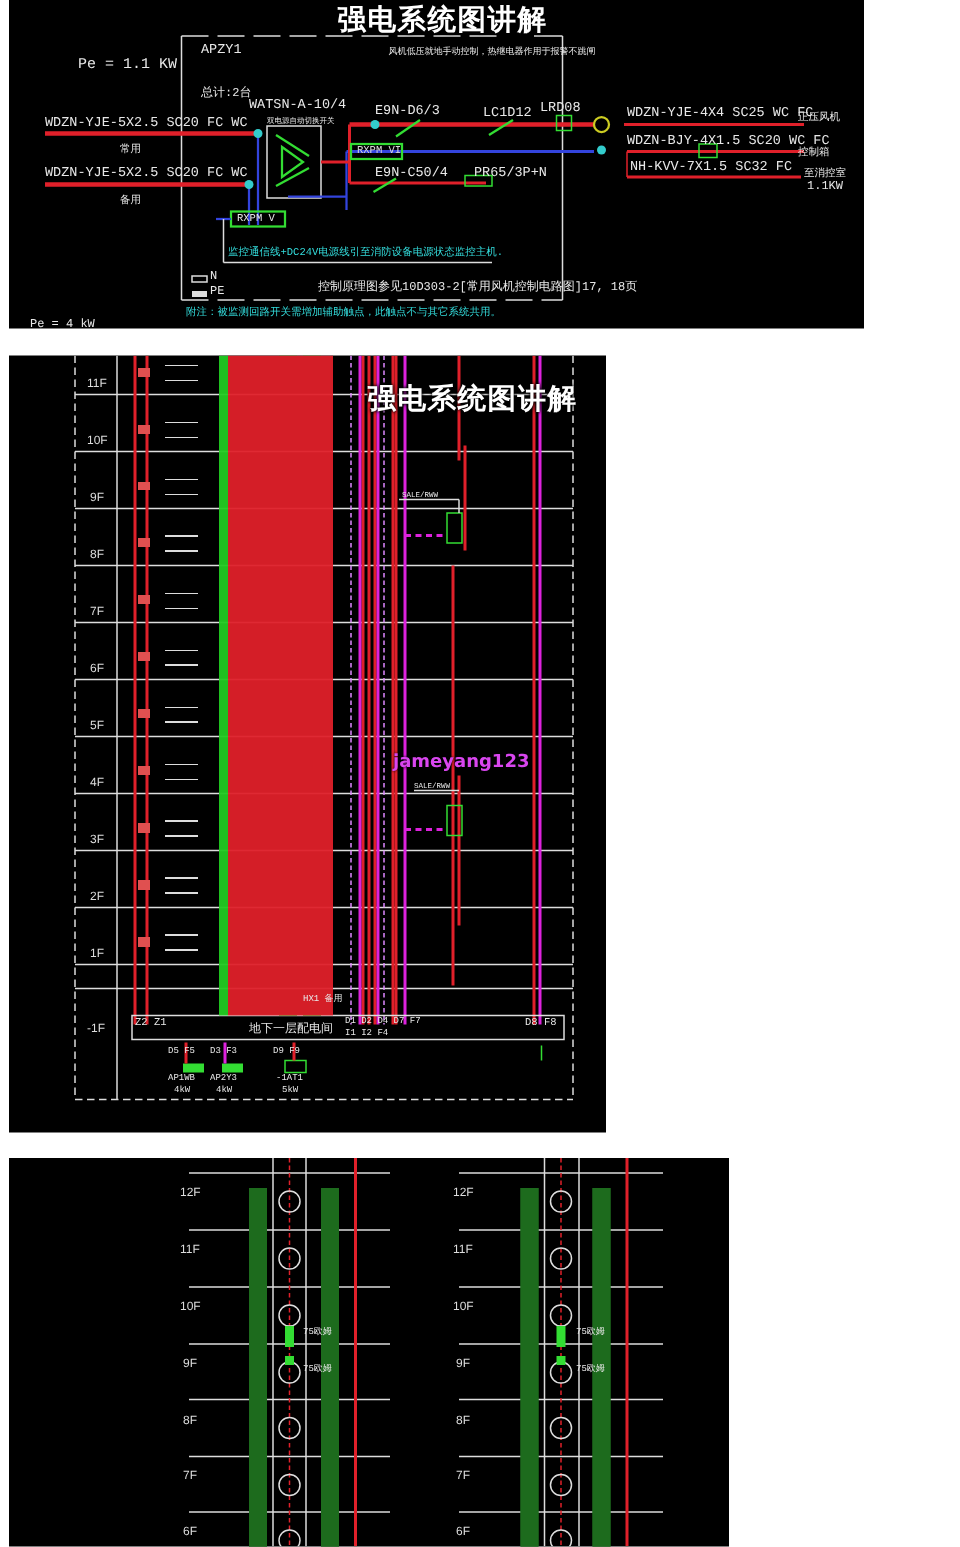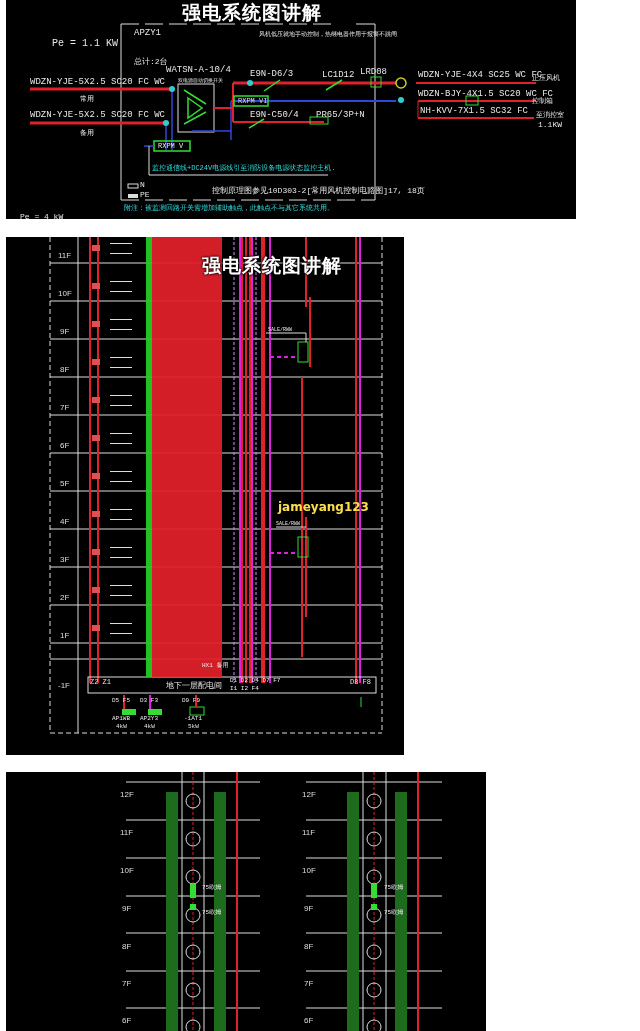--- a/index.html
+++ b/index.html
@@ -1,20 +1,20 @@
 <!DOCTYPE html>
 <html><head>
 <meta charset="utf-8">
 <style>
   html,body{margin:0;padding:0;background:#ffffff;}
   body{width:640px;height:1031px;position:relative;overflow:hidden;font-family:"DejaVu Sans",sans-serif;}
   .panel{position:absolute;background:#000;overflow:hidden;}
   .cad{font-family:"Liberation Mono","DejaVu Sans Mono",monospace;color:#e8e8e8;position:absolute;white-space:nowrap;}
-  .caption{position:absolute;color:#fff;font-family:Liberation Serif, serif;font-weight:bold;font-size:19px;text-shadow:0 0 3px #000,0 0 2px #000;letter-spacing:1px;white-space:nowrap;}
-  .watermark{position:absolute;color:#fde047;font-family:"DejaVu Sans",sans-serif;font-weight:bold;font-size:12px;white-space:nowrap;text-shadow:0 0 2px #000;padding-left:16px;}
+  .caption{position:absolute;color:#fff;font-family:Liberation Serif, serif;font-weight:bold;font-size:19px;text-shadow:0 0 3px #000,0 0 2px #000;letter-spacing:1px;white-space:nowrap;margin-left:43px;}
+  .watermark{position:absolute;color:#d946ef;font-family:"DejaVu Sans",sans-serif;font-weight:bold;font-size:12px;white-space:nowrap;text-shadow:0 0 2px #000;}
   .floor{position:absolute;color:#ddd;font-size:8px;font-family:"Liberation Sans",sans-serif;}
   svg{position:absolute;left:0;top:0;}
 </style>
 </head>
 <body>
 
 <div class="panel" style="left:6px;top:0;width:570px;height:219px;">
   <svg width="570" height="219">
 
     <line x1="115" y1="24" x2="330" y2="24" stroke="#ddd" stroke-dasharray="18,6" stroke-width="1"></line>

